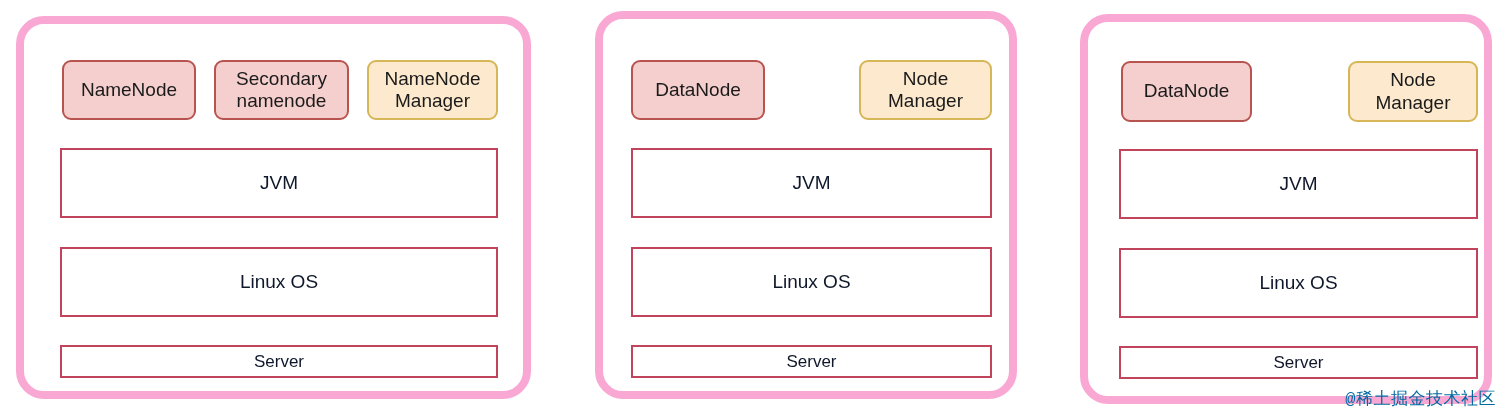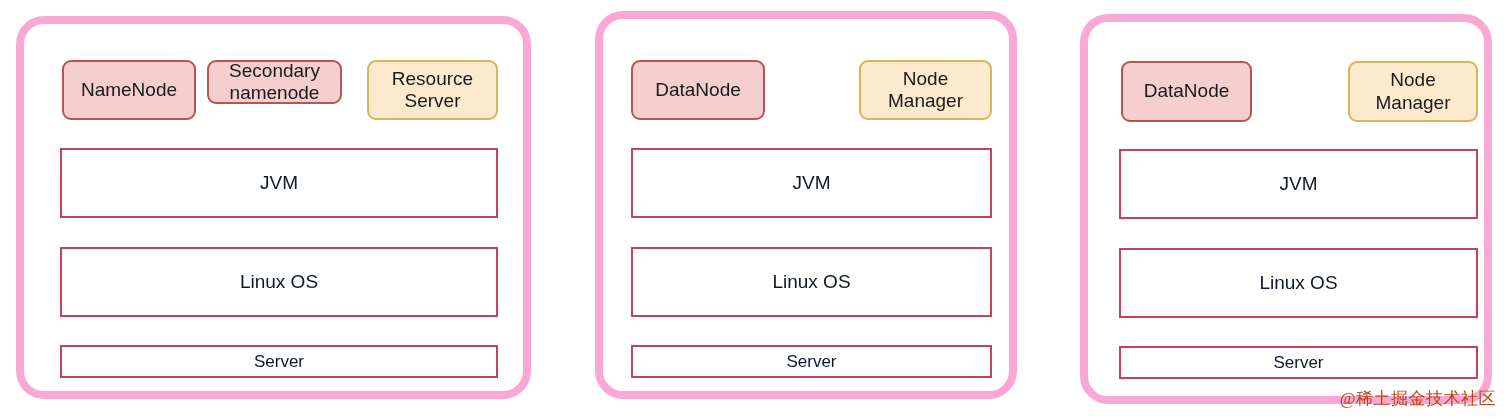--- a/index.html
+++ b/index.html
@@ -70,43 +70,43 @@
     color: #0f172a;
   }
   .layer.small-text { font-size: 17px; text-align: right; }
 
   
   .watermark {
     position: absolute;
     right: 16px;
     bottom: 8px;
     font-size: 17px;
-    color: #c2410c;
+    color: #0369a1;
     letter-spacing: 0.5px;
     white-space: nowrap;
-    font-family: Liberation Serif, serif;
+    font-family: Liberation Mono, monospace;
   }
 </style>
 </head>
 <body>
 
 <div class="canvas">
 
   <div class="node" style="left:16px; top:16px; width:515px; height:383px;">
 
     <div class="badge pink" style="left:38px; top:36px; width:134px; height:60px;">
       <span>NameNode</span>
     </div>
 
-    <div class="badge pink" style="left:183px; top:36px; width:135px; height:44px;">
+    <div class="badge pink" style="left:190px; top:36px; width:135px; height:60px;">
       <span>Secondary namenode</span>
     </div>
 
     <div class="badge yellow" style="left:343px; top:36px; width:131px; height:60px;">
-      <span>Resource Server</span>
+      <span>NameNode Manager</span>
     </div>
 
     <div class="layer" style="left:36px; top:124px; width:438px; height:70px;">
       <span>JVM</span>
     </div>
 
     <div class="layer" style="left:36px; top:223px; width:438px; height:70px;">
       <span>Linux OS</span>
     </div>
 

